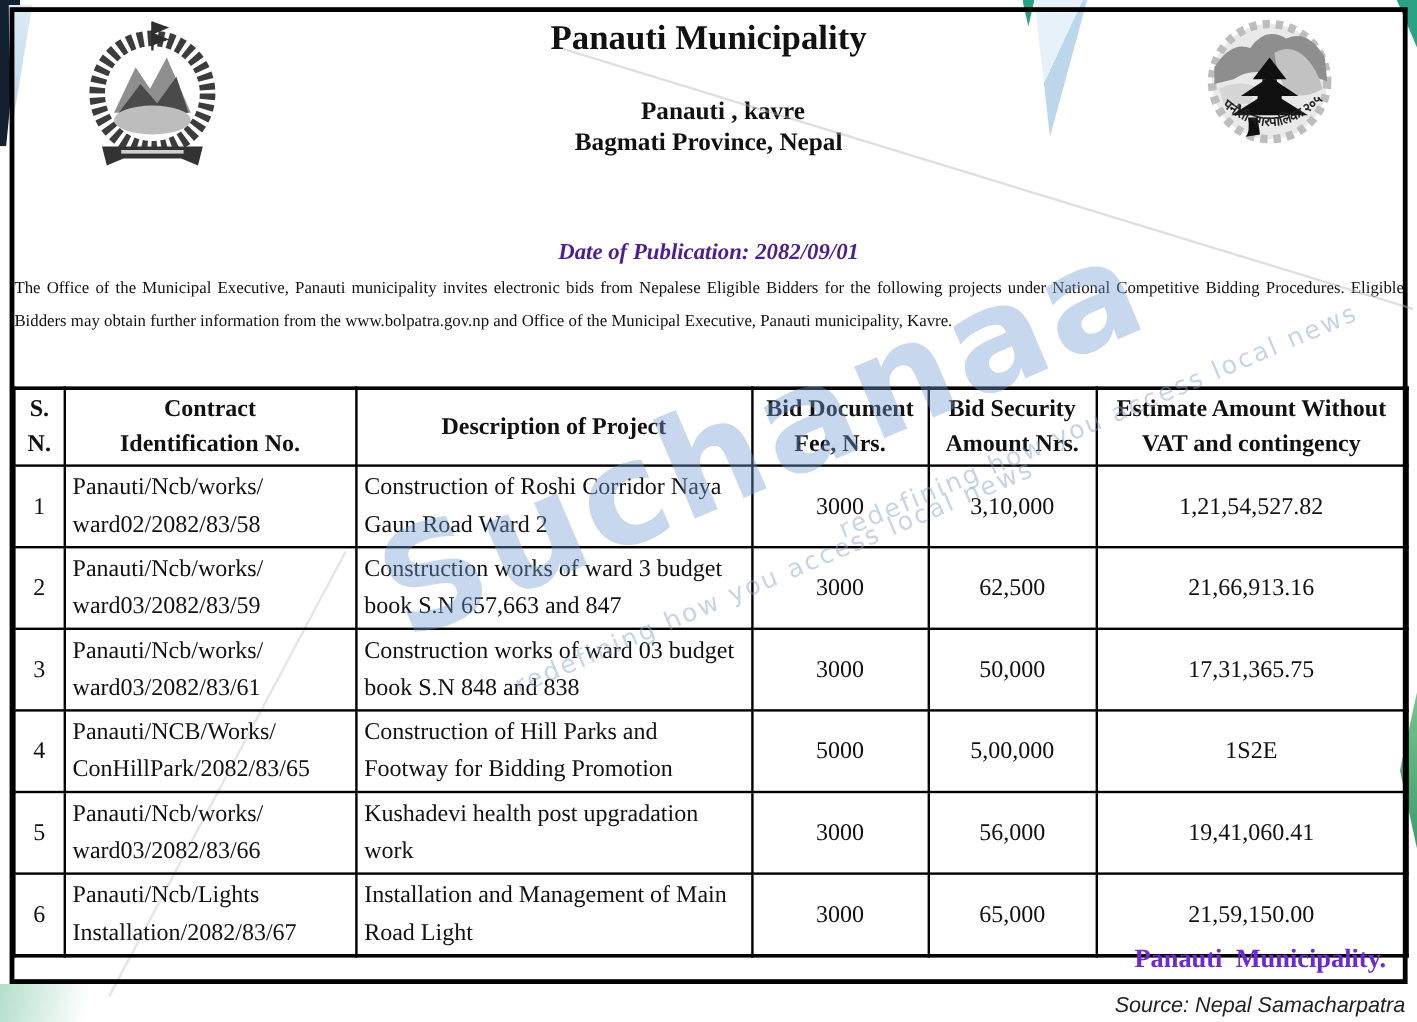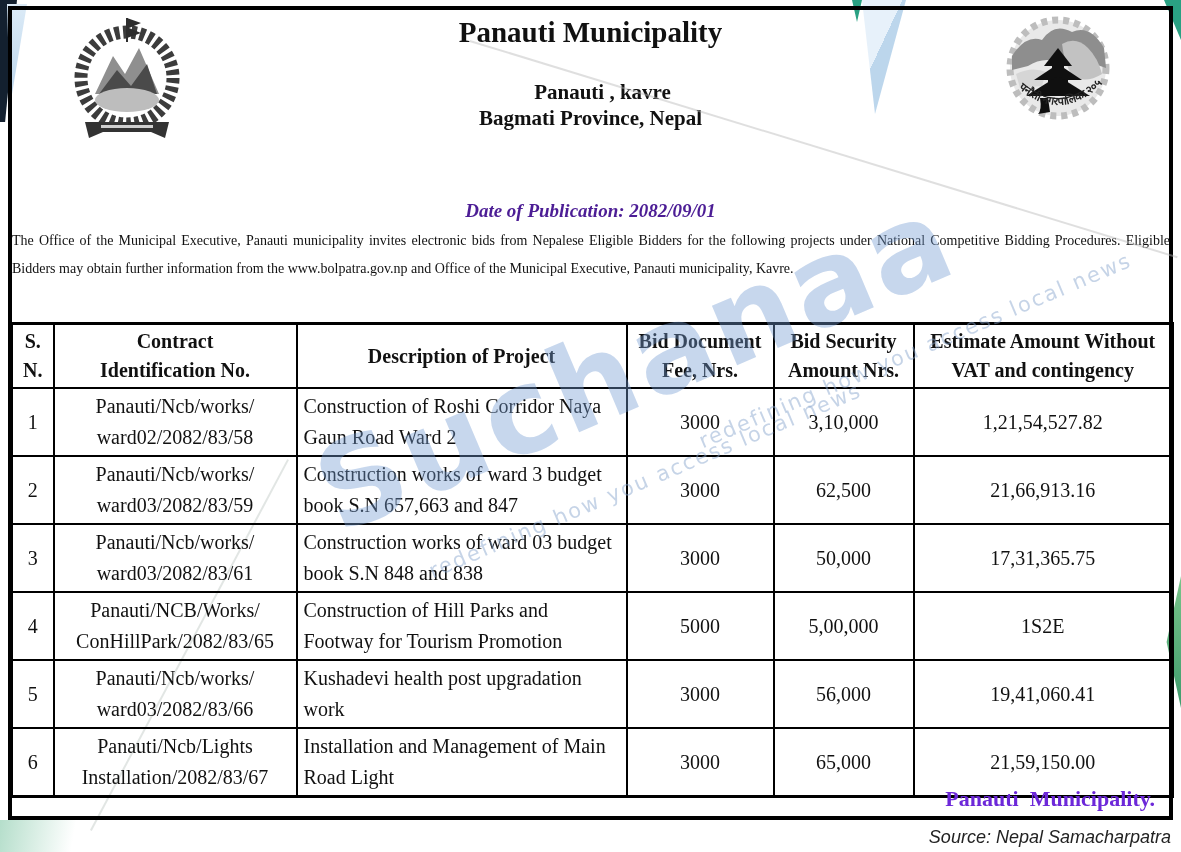--- a/index.html
+++ b/index.html
@@ -62,21 +62,21 @@
 
   
   table.bids { position:absolute; left:10px; top:322px; width:1161px; border-collapse:collapse;
     table-layout:fixed; z-index:4; background:transparent; color:#111; }
   table.bids th, table.bids td { border:2px solid #000; padding:2px 6px; }
   table.bids { border:3px solid #000; }
   th.hc { font-size:20px; font-weight:bold; text-align:center; vertical-align:middle;
     white-space:pre-line; line-height:1.45; height:62px; }
   td { font-size:20px; vertical-align:middle; }
   td.sn { text-align:center; height:63px; }
-  td.cid { text-align:center; white-space:pre-line; line-height:1.55;margin-left:48px; }
+  td.cid { white-space:pre-line; line-height:1.55;margin-left:48px; }
   td.desc { text-align:left; padding-left:10px; line-height:1.55; }
   td.num { text-align:center; }
 
   
   .signature { position:absolute; right:26px; top:786px; font-size:22px; font-weight:bold;
     white-space:pre; z-index:4; color:#6d28d9; }
   .source { position:absolute; right:10px; top:827px; font-size:18px; font-style:italic;
     font-family:"Liberation Sans", sans-serif; z-index:4; color:#222; }
 </style>
 </head>
@@ -185,21 +185,21 @@
 ward03/2082/83/61</td>
       <td class="desc">Construction works of ward 03 budget book S.N 848 and 838</td>
       <td class="num">3000</td>
       <td class="num">50,000</td>
       <td class="num">17,31,365.75</td>
     </tr>
     <tr>
       <td class="sn">4</td>
       <td class="cid">Panauti/NCB/Works/
 ConHillPark/2082/83/65</td>
-      <td class="desc">Construction of Hill Parks and Footway for Tourism Promotion</td>
+      <td class="desc">Construction of Hill Parks and Footway for Bidding Promotion</td>
       <td class="num">5000</td>
       <td class="num">5,00,000</td>
       <td class="num">1S2E</td>
     </tr>
     <tr>
       <td class="sn">5</td>
       <td class="cid">Panauti/Ncb/works/
 ward03/2082/83/66</td>
       <td class="desc">Kushadevi health post upgradation work</td>
       <td class="num">3000</td>

